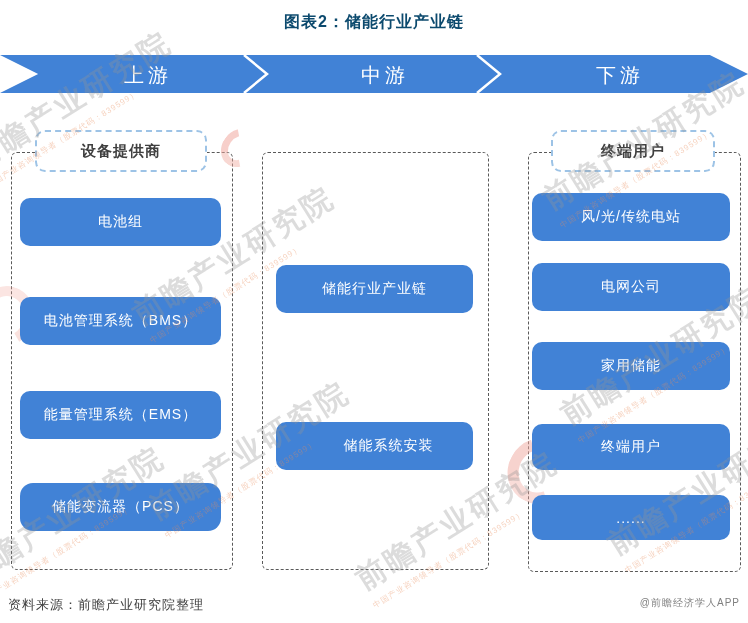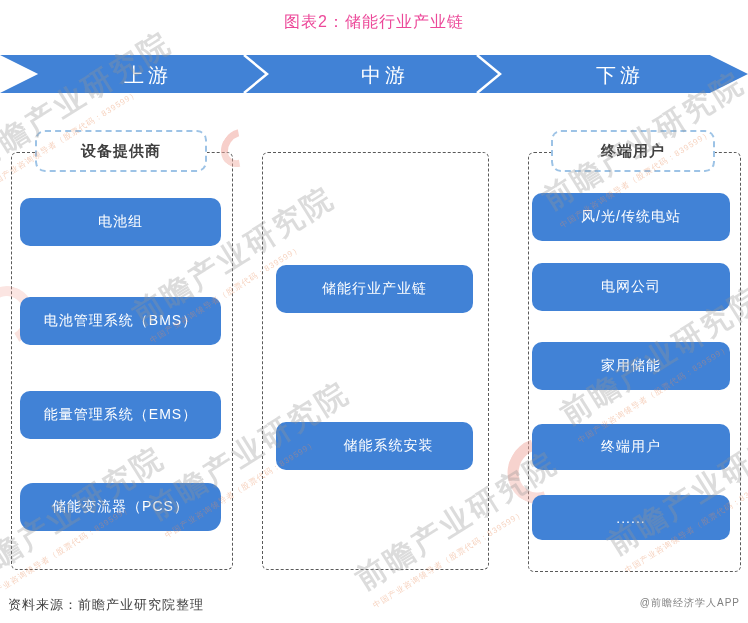--- a/index.html
+++ b/index.html
@@ -1,20 +1,20 @@
 <!DOCTYPE html>
 <html><head>
 <meta charset="utf-8">
 <style>
   * { margin:0; padding:0; box-sizing:border-box; }
   body { background:#fff; font-family:"Liberation Sans","DejaVu Sans",sans-serif; }
   .stage { position:relative; width:748px; height:623px; background:#ffffff; overflow:hidden; }
 
   .title { position:absolute; top:12px; left:0; width:748px; text-align:center;
-           font-size:16px; font-weight:normal; color:#ec4899; letter-spacing:1px; }
+           font-size:16px; font-weight:bold; color:#0c4a6e; letter-spacing:1px; }
 
   
   .banner { position:absolute; left:0; top:55px; width:748px; height:38px; background:#4182D6;
             clip-path:polygon(0 0, 94.9% 0, 100% 50%, 94.9% 100%, 0 100%, 5.1% 50%); }
   .banner-label { position:absolute; top:62px; height:26px; line-height:26px; text-align:center;
                   width:200px; color:#ffffff; font-size:20px; font-weight:normal; letter-spacing:4px; z-index:3; }
   .bl-1 { left:48px; } .bl-2 { left:285px; } .bl-3 { left:520px; }
   .chev { position:absolute; top:55px; width:26px; height:38px; z-index:4; }
   .chev-1 { left:243px; } .chev-2 { left:476px; }
 

